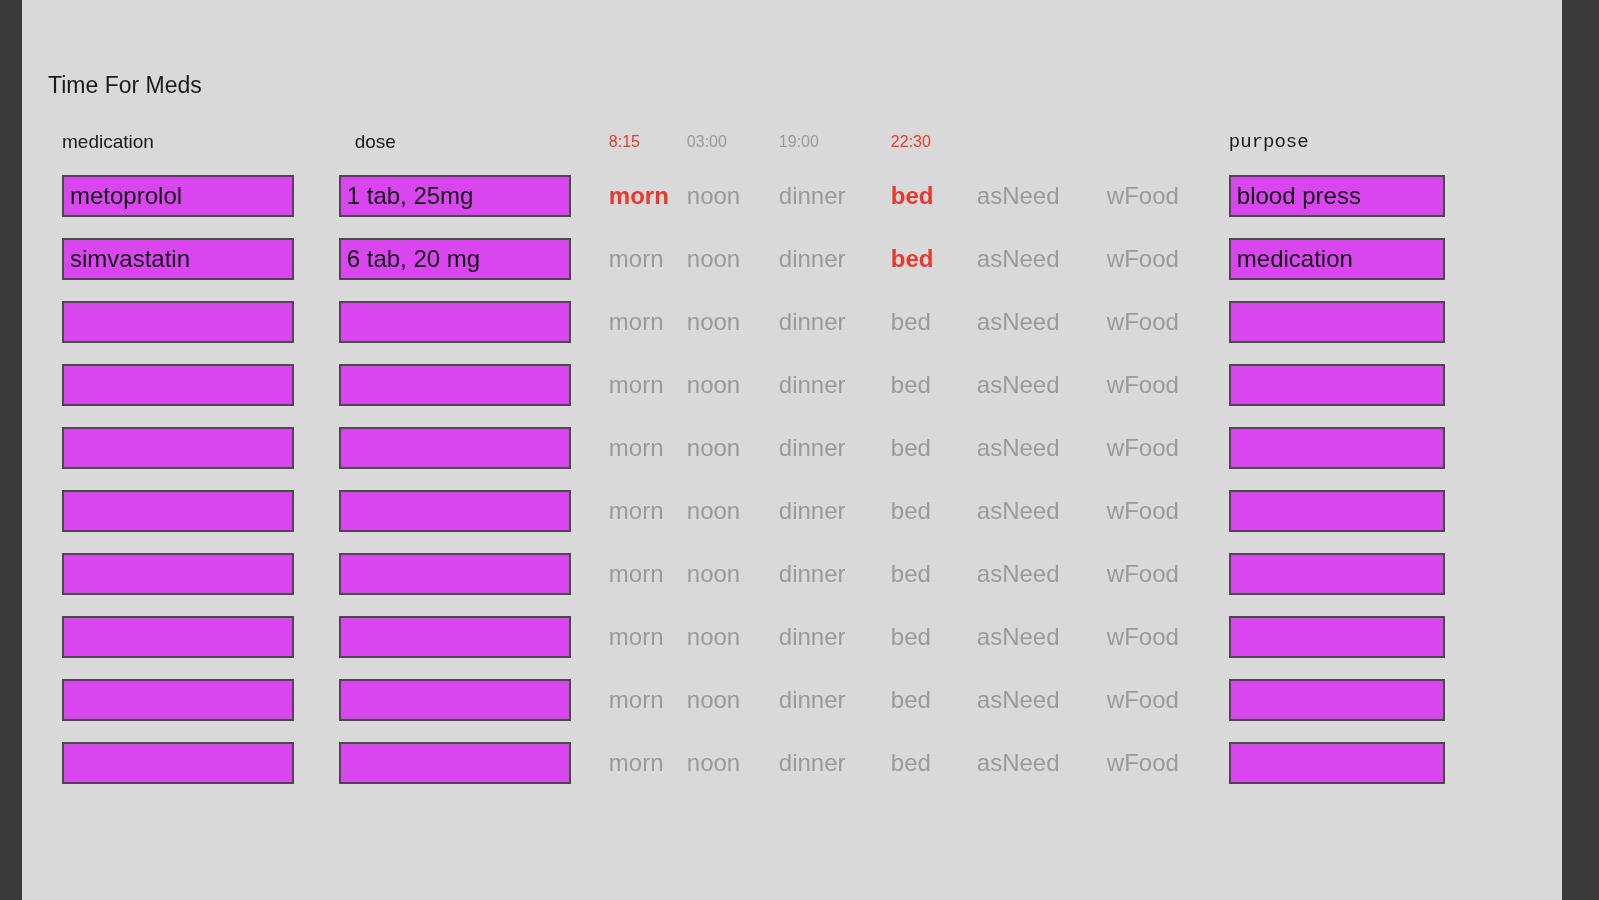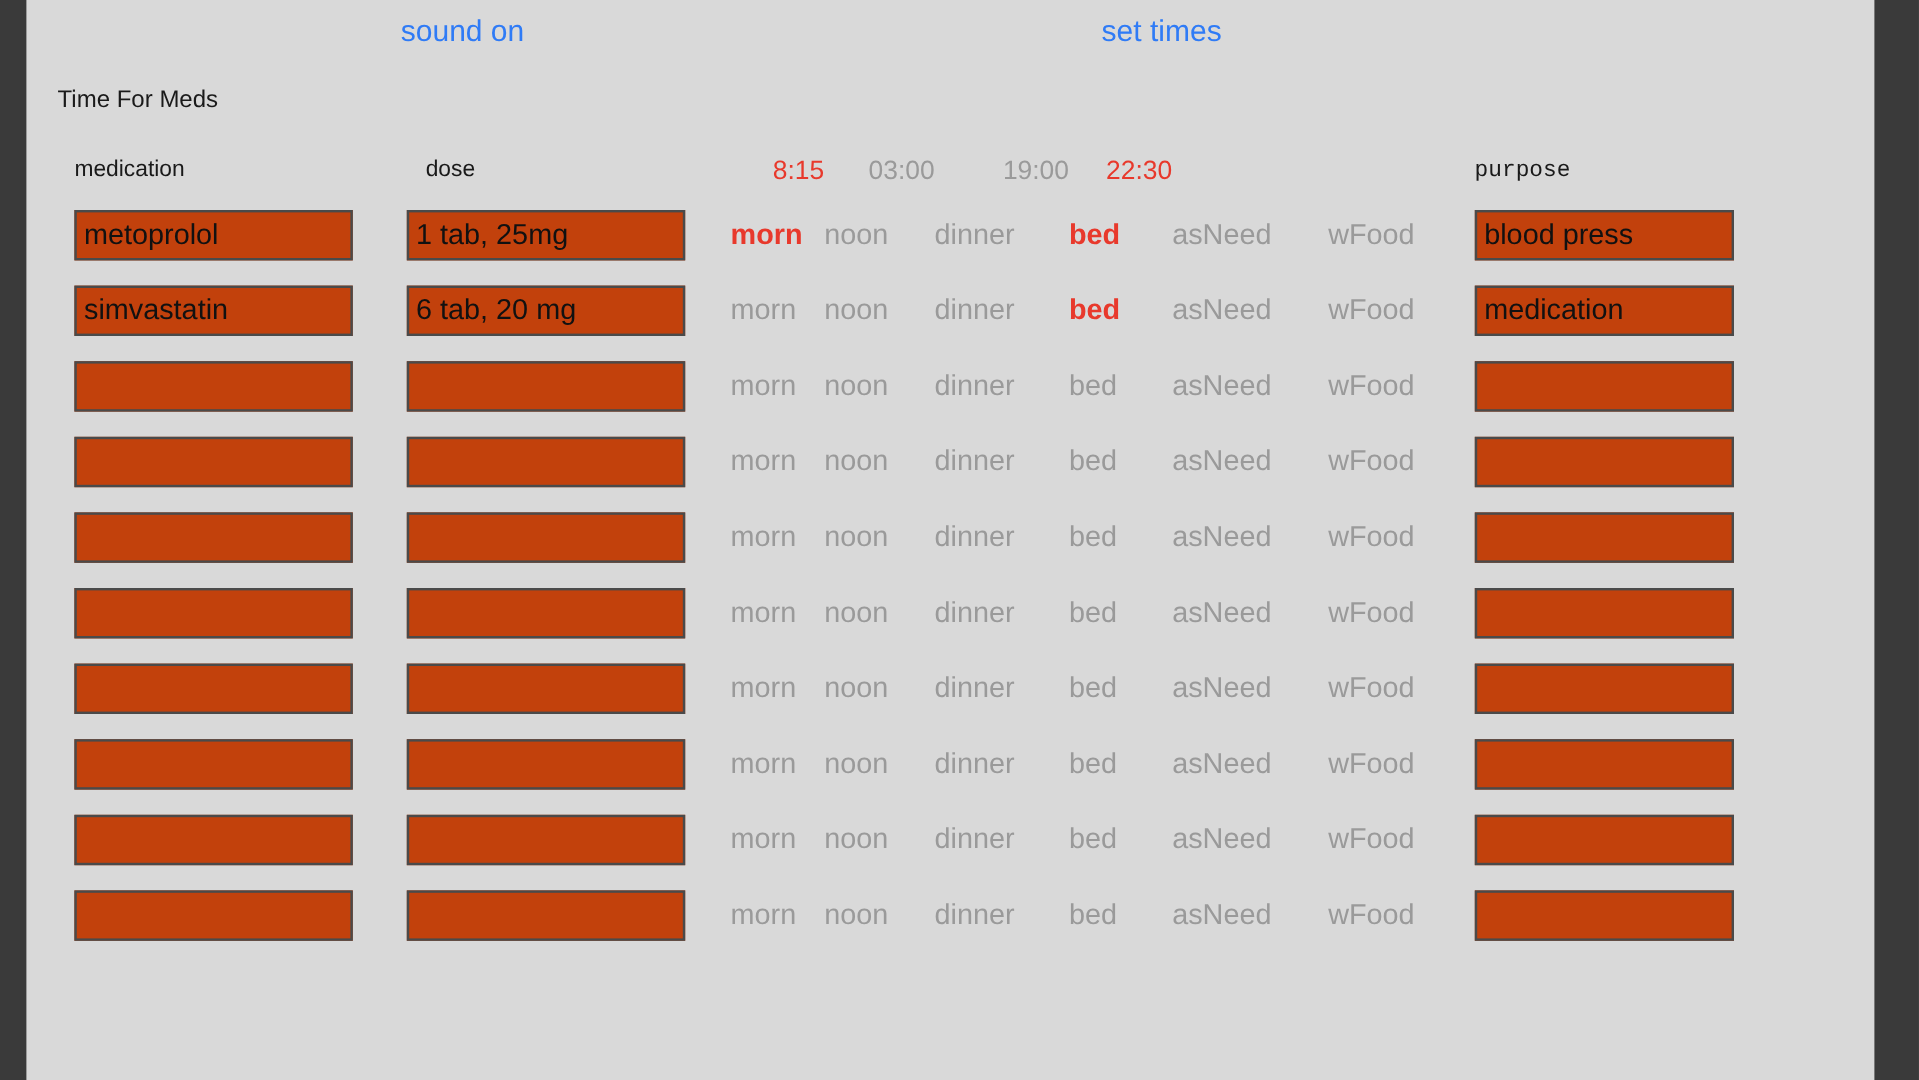--- a/index.html
+++ b/index.html
@@ -34,21 +34,21 @@
     cursor: pointer;
     white-space: nowrap;
   }
   #sound-on-link { left: 312px; }
   #set-times-link { left: 896px; }
 
   .app-title {
     position: absolute;
     left: 26px;
     top: 72px;
-    font-size: 20px;
+    font-size: 23px;
     color: #1a1a1a;
     white-space: nowrap;
   }
 
   table.grid {
     position: absolute;
     left: 0;
     top: 120px;
     border-collapse: collapse;
     width: 1460px;
@@ -61,40 +61,40 @@
 
   .hdr {
     height: 44px;
     font-size: 19px;
     color: #1a1a1a;
     vertical-align: middle;
     white-space: nowrap;
   }
   .hdr.time {
     color: #9a9a9a;
-    font-size: 22px;
-    text-align: right;
+    font-size: 16px;
+    text-align: left;
   }
   .hdr.time.active {
     color: #e8392c;
   }
   .hdr.med { padding-left: 40px; }
   .hdr.dose { padding-left: 16px; }
   .hdr.purpose { padding-left: 10px; font-family: Liberation Mono, monospace; }
 
   .row { height: 63px; }
 
   .cell-med, .cell-dose, .cell-purpose {
     vertical-align: middle;
   }
   .txtbox {
     box-sizing: border-box;
     height: 42px;
     border: 2px solid #4a4a4a;
-    background: #c2410c;
+    background: #d946ef;
     font-family: "Liberation Sans", sans-serif;
     font-size: 24px;
     color: #111;
     padding: 0 6px;
     line-height: 38px;
     white-space: nowrap;
     overflow: hidden;
   }
   .txtbox.med { width: 232px; margin-left: 40px; }
   .txtbox.dose { width: 232px; }
@@ -118,24 +118,20 @@
   .col-dinner{ width: 112px; }
   .col-bed   { width: 86px; }
   .col-asneed{ width: 130px; }
   .col-wfood { width: 112px; }
 </style>
 </head>
 <body>
 
 <div class="app">
 
-  <div class="topbar">
-    <div class="link" id="sound-on-link">sound on</div>
-    <div class="link" id="set-times-link">set times</div>
-  </div>
 
   <div class="app-title">Time For Meds</div>
 
   <table class="grid">
     <thead>
       <tr>
         <th class="hdr med">medication</th>
         <th class="hdr dose">dose</th>
         <th class="hdr time active col-morn">8:15</th>
         <th class="hdr time col-noon">03:00</th>

